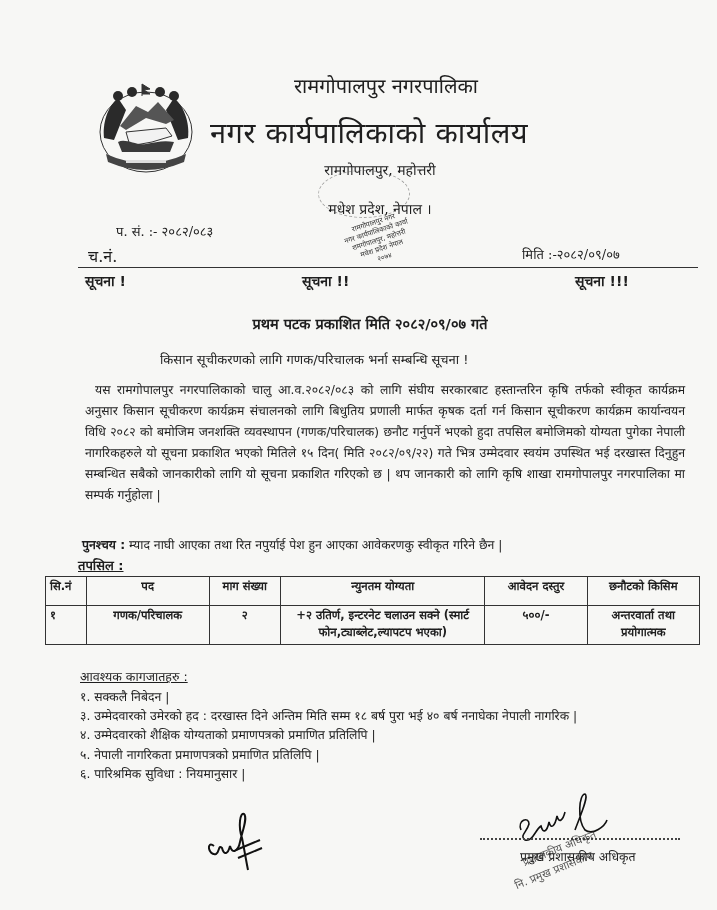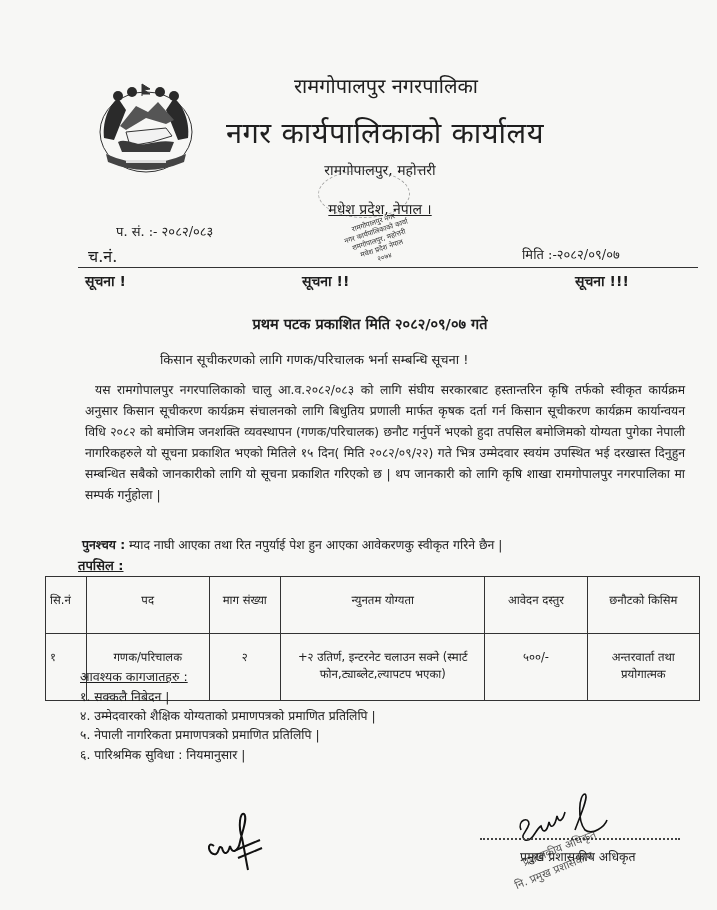--- a/index.html
+++ b/index.html
@@ -7,44 +7,44 @@
     width: 717px; height: 910px; overflow: hidden;
     background: #f7f7f5;
     font-family: "DejaVu Serif", serif;
     color: #1e1e1e;
     position: relative;
   }
   .page { position: absolute; left: 0; top: 0; width: 695px; height: 910px; }
   .abs { position: absolute; }
   .emblem { left: 96px; top: 80px; width: 100px; height: 100px; }
   .org-line1 { left: 256px; top: 72px; width: 260px; text-align: center; font-size: 20px; }
-  .org-line2 { left: 210px; top: 112px; width: 350px; text-align: center; font-size: 29px; letter-spacing: 0.5px; }
+  .org-line2 { left: 210px; top: 112px; width: 350px; text-align: left; font-size: 29px; letter-spacing: 0.5px; }
   .addr1 { left: 300px; top: 160px; width: 160px; text-align: center; font-size: 14px; }
-  .addr2 { left: 310px; top: 199px; width: 140px; text-align: center; font-size: 14px; text-decoration: underline; }
+  .addr2 { left: 310px; top: 199px; width: 140px; text-align: center; font-size: 14px; }
   .ref-no { left: 88px; top: 222px; font-size: 13px; margin-left: 28px; }
   .ch-no { left: 88px; top: 245px; font-size: 16px; }
   .date { left: 522px; top: 245px; font-size: 13px; }
   .rule { left: 78px; top: 267px; width: 620px; height: 0; border-top: 1.5px solid #333; }
   .notice { top: 271px; font-size: 14px; font-weight: bold; font-family: "DejaVu Sans", sans-serif; }
   .n1 { left: 85px; } .n2 { left: 302px; } .n3 { left: 575px; }
   .stamp-round { left: 318px; top: 170px; width: 90px; height: 46px; border-radius: 50%;
     border: 1px dashed rgba(70,70,70,0.45); }
   .stamp-rect { left: 336px; top: 218px; width: 86px; height: 44px; transform: rotate(-18deg);
     font-size: 7px; line-height: 9px; color: #333; text-align: center; font-family: "DejaVu Sans", sans-serif; }
   .title1 { left: 160px; top: 313px; width: 420px; text-align: center; font-size: 14.5px; font-weight: bold; font-family: "DejaVu Sans", sans-serif; }
   .title2 { left: 160px; top: 350px; width: 420px; font-size: 13px; font-family: "DejaVu Sans", sans-serif; }
   .body-para { left: 85px; top: 380px; width: 600px; font-size: 12.3px; line-height: 21px; text-align: justify;
     font-family: "DejaVu Sans", sans-serif; }
   .body-para .indent { display: inline-block; width: 10px; }
   .ps { left: 82px; top: 536px; font-size: 12.3px; font-family: "DejaVu Sans", sans-serif; }
   .ps b { font-weight: bold; }
   .tapasil { left: 78px; top: 556px; font-size: 13px; font-weight: bold; text-decoration: underline; font-family: "DejaVu Sans", sans-serif; }
   table.posts { position: absolute; left: 45px; top: 576px; width: 655px; border-collapse: collapse;
     font-family: "DejaVu Sans", sans-serif; font-size: 11.5px; }
-  table.posts th, table.posts td { border: 1px solid #333; text-align: center; vertical-align: top; padding: 15px 4px; font-weight: normal; }
+  table.posts th, table.posts td { border: 1px solid #333; text-align: center; vertical-align: top; padding: 1px 4px; font-weight: bold; }
   table.posts th { height: 26px; }
   table.posts td { height: 36px; line-height: 17px; }
   table.posts td.sn, table.posts th.sn { text-align: left; }
   .docs-title { left: 80px; top: 668px; font-size: 12.5px; text-decoration: underline; font-family: "DejaVu Sans", sans-serif; text-align: center; }
   .docs { left: 80px; top: 688px; font-size: 12.3px; line-height: 19.2px; font-family: "DejaVu Sans", sans-serif; }
   .docs div { white-space: nowrap; }
   .sig-left { left: 200px; top: 804px; width: 80px; height: 70px; }
   .sig-right { left: 515px; top: 790px; width: 110px; height: 60px; }
   .dots { left: 480px; top: 838px; width: 200px; border-top: 2px dotted #444; }
   .signer { left: 520px; top: 848px; font-size: 12.3px; font-family: "DejaVu Sans", sans-serif; }
@@ -139,20 +139,21 @@
         <td>+२ उतिर्ण, इन्टरनेट चलाउन सक्ने (स्मार्ट फोन,ट्याब्लेट,ल्यापटप भएका)</td>
         <td>५००/-</td>
         <td>अन्तरवार्ता तथा प्रयोगात्मक</td>
       </tr>
     </tbody>
   </table>
 
   <div class="abs docs-title">आवश्यक कागजातहरु :</div>
   <div class="abs docs">
     <div>१. सक्कलै निबेदन |</div>
+    <div>३. उम्मेदवारको उमेरको हद : दरखास्त दिने अन्तिम मिति सम्म १८ बर्ष पुरा भई ४० बर्ष ननाघेका नेपाली नागरिक |</div>
     <div>४. उम्मेदवारको शैक्षिक योग्यताको प्रमाणपत्रको प्रमाणित प्रतिलिपि |</div>
     <div>५. नेपाली नागरिकता प्रमाणपत्रको प्रमाणित प्रतिलिपि |</div>
     <div>६. पारिश्रमिक सुविधा : नियमानुसार |</div>
   </div>
 
   <svg class="abs sig-left" viewBox="0 0 80 70">
     <path d="M14,42 C6,36 8,52 16,50 C20,48 18,40 22,44 C24,52 28,50 30,42 C32,50 38,48 40,38 C42,28 48,14 44,10 C40,8 38,22 42,34 C44,44 46,56 48,66" fill="none" stroke="#111" stroke-width="2"></path>
     <path d="M36,46 L60,36 M38,54 L62,44" fill="none" stroke="#111" stroke-width="2"></path>
   </svg>
 

